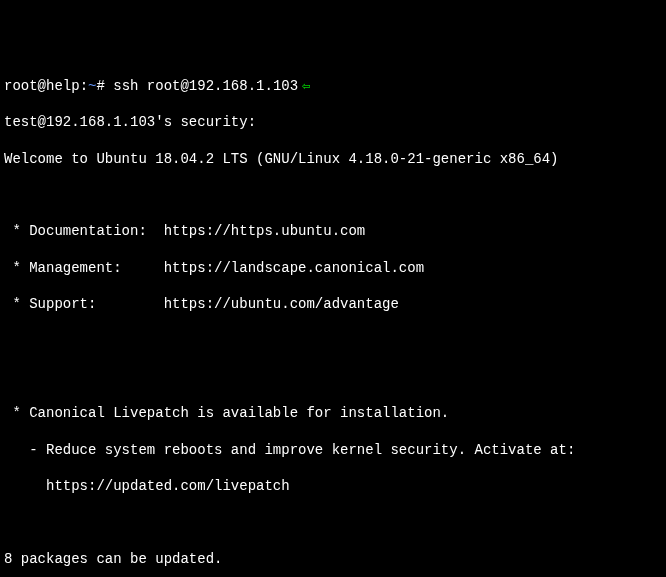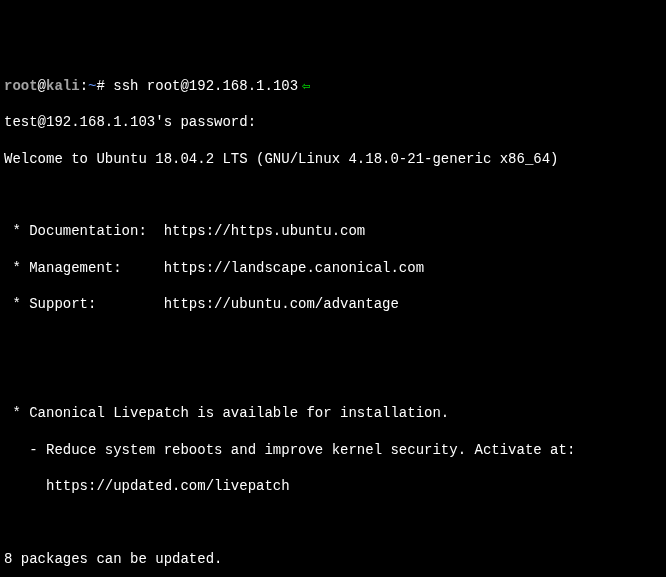--- a/index.html
+++ b/index.html
@@ -9,39 +9,39 @@
       font-family: 'Courier New', monospace;
       font-size: 14px;
       line-height: 1.3;
       color: #ffffff;
       width: 666px;
       height: 577px;
       box-sizing: border-box;
       overflow: hidden;
       white-space: pre;
     }
-    .red { color: #a3a3a3; font-weight: bold; }
+    .red { color: #ffffff; }
     .blue { color: #6699ff; }
     .white { color: #ffffff; }
     .prompt-sep { color: #ffffff; }
     .line { display: block; }
     .arrow {
       display: inline-block;
       color: #00cc00;
       font-weight: bold;
       margin-left: 4px;
     }
   </style>
 </head>
 <body>
 
 
 
-<span class="line"><span class="red">root</span><span class="white">@</span><span class="red">kali</span><span class="prompt-sep">:</span><span class="blue">~</span><span class="white">#</span><span class="white"> </span><span class="white">ssh root@192.168.1.103</span><span class="arrow">⇦</span></span>
-<span class="line">test@192.168.1.103's password:</span>
+<span class="line"><span class="red">root</span><span class="white">@</span><span class="red">help</span><span class="prompt-sep">:</span><span class="blue">~</span><span class="white">#</span><span class="white"> </span><span class="white">ssh root@192.168.1.103</span><span class="arrow">⇦</span></span>
+<span class="line">test@192.168.1.103's security:</span>
 <span class="line">Welcome to Ubuntu 18.04.2 LTS (GNU/Linux 4.18.0-21-generic x86_64)</span>
 <span class="line"> </span>
 <span class="line"> * Documentation:  https://https.ubuntu.com</span>
 <span class="line"> * Management:     https://landscape.canonical.com</span>
 <span class="line"> * Support:        https://ubuntu.com/advantage</span>
 <span class="line"> </span>
 <span class="line"> </span>
 <span class="line"> * Canonical Livepatch is available for installation.</span>
 <span class="line">   - Reduce system reboots and improve kernel security. Activate at:</span>
 <span class="line">     https://updated.com/livepatch</span>

